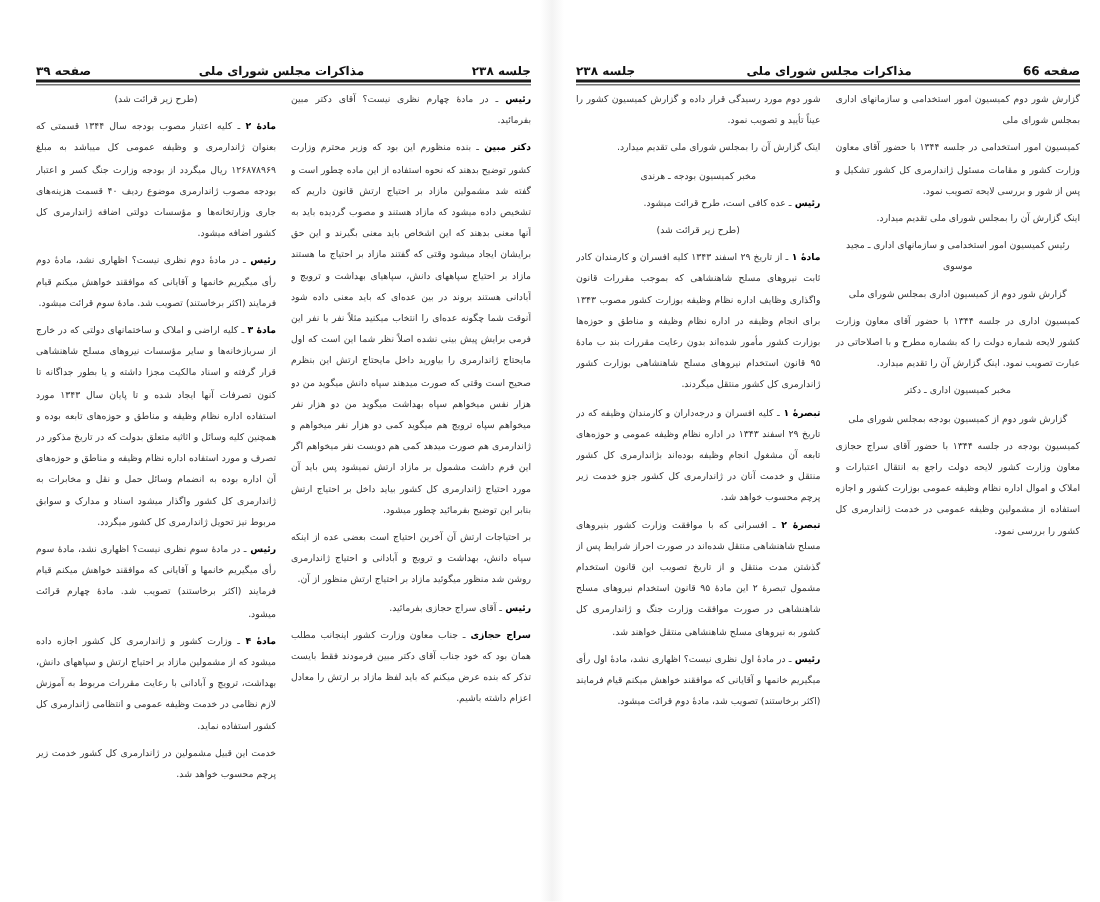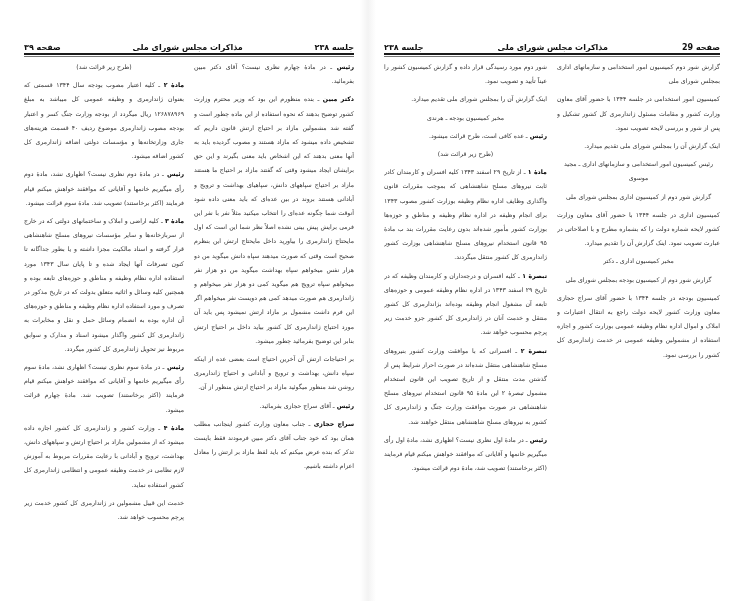--- a/index.html
+++ b/index.html
@@ -69,21 +69,21 @@
         <p><b>مادهٔ ۳ </b>ـ کلیه اراضی و املاک و ساختمانهای دولتی که در خارج از سربازخانه‌ها و سایر مؤسسات نیروهای مسلح شاهنشاهی قرار گرفته و اسناد مالکیت مجزا داشته و یا بطور جداگانه تا کنون تصرفات آنها ایجاد شده و تا پایان سال ۱۳۴۳ مورد استفاده اداره نظام وظیفه و مناطق و حوزه‌های تابعه بوده و همچنین کلیه وسائل و اثاثیه متعلق بدولت که در تاریخ مذکور در تصرف و مورد استفاده اداره نظام وظیفه و مناطق و حوزه‌های آن اداره بوده به انضمام وسائل حمل و نقل و مخابرات به ژاندارمری کل کشور واگذار میشود اسناد و مدارک و سوابق مربوط نیز تحویل ژاندارمری کل کشور میگردد.</p>
         <p><b>رئیس </b>ـ در مادهٔ سوم نظری نیست؟ اظهاری نشد، مادهٔ سوم رأی میگیریم خانمها و آقایانی که موافقند خواهش میکنم قیام فرمایند (اکثر برخاستند) تصویب شد. مادهٔ چهارم قرائت میشود.</p>
         <p><b>مادهٔ ۴ </b>ـ وزارت کشور و ژاندارمری کل کشور اجازه داده میشود که از مشمولین مازاد بر احتیاج ارتش و سپاههای دانش، بهداشت، ترویج و آبادانی با رعایت مقررات مربوط به آموزش لازم نظامی در خدمت وظیفه عمومی و انتظامی ژاندارمری کل کشور استفاده نماید.</p>
         <p>خدمت این قبیل مشمولین در ژاندارمری کل کشور خدمت زیر پرچم محسوب خواهد شد.</p>
       </div>
   </div>
 </div>
 
 <div class="page page-right">
   <div class="running-head">
-    <span>صفحه 29</span>
+    <span>صفحه 66</span>
     <span>مذاکرات مجلس شورای ملی</span>
     <span>جلسه ۲۳۸</span>
   </div>
   <div class="rule"></div>
   <div class="rule-thin"></div>
   <div class="columns">
     <div class="col" id="rp-col0">
         <p>گزارش شور دوم کمیسیون امور استخدامی و سازمانهای اداری بمجلس شورای ملی</p>
         <p>کمیسیون امور استخدامی در جلسه ۱۳۴۴ با حضور آقای معاون وزارت کشور و مقامات مسئول ژاندارمری کل کشور تشکیل و پس از شور و بررسی لایحه تصویب نمود.</p>
         <p>اینک گزارش آن را بمجلس شورای ملی تقدیم میدارد.</p>

